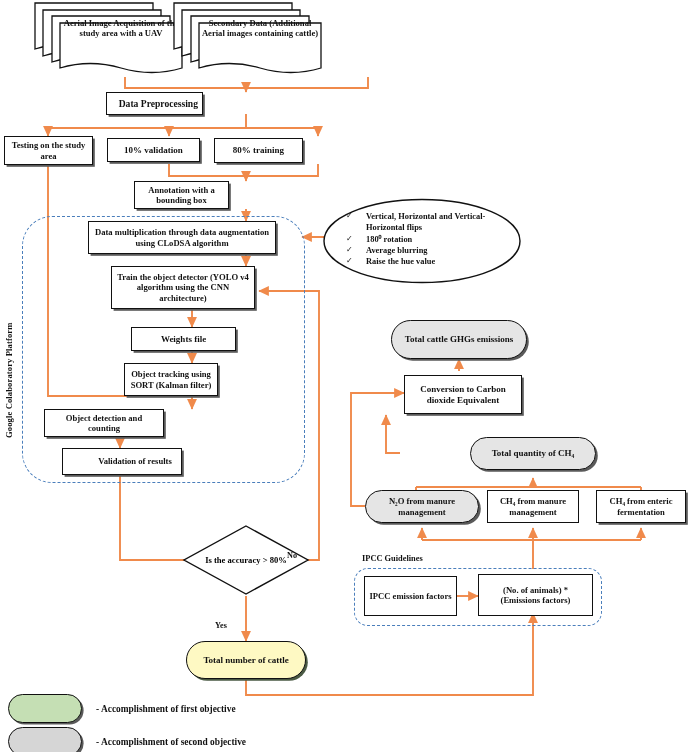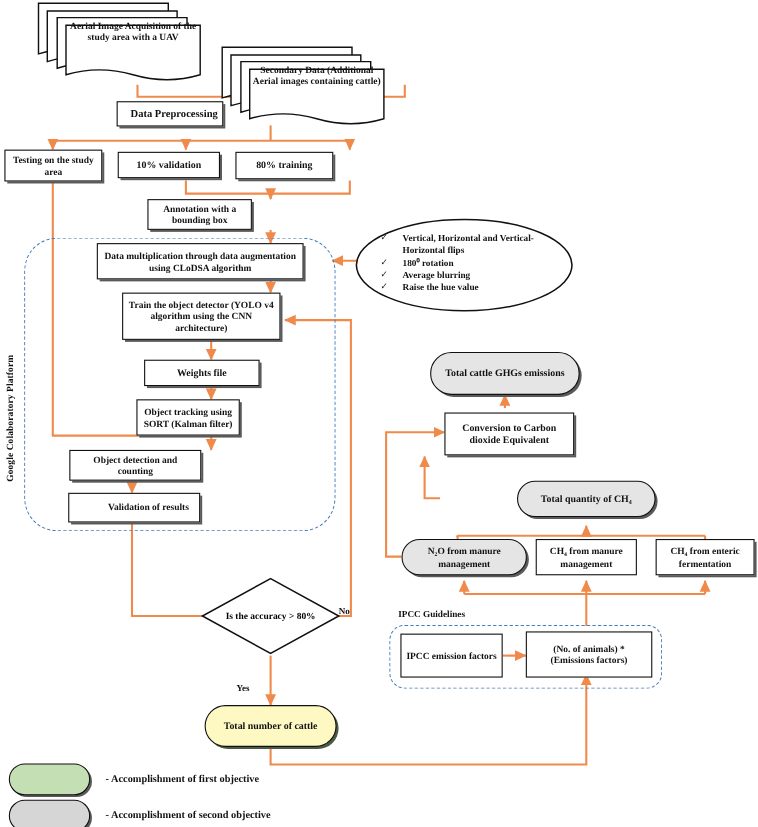--- a/index.html
+++ b/index.html
@@ -139,21 +139,21 @@
         <path d="M10,9 h118 v46 q-29,9 -59,0 q-30,-9 -59,0 z"></path>
         <path d="M19,15 h118 v46 q-29,9 -59,0 q-30,-9 -59,0 z"></path>
         <path d="M27,22 h122 v45 q-30,9 -61,0 q-31,-9 -61,0 z"></path>
       </g>
     </svg>
     <div class="txt fs85" style="left:27px;top:17px;width:122px;height:50px;">
       <span>Aerial Image Acquisition of the study area with a UAV</span>
     </div>
   </div>
 
-  <div class="doc" style="left:200px;top:1px;width:152px;height:76px;margin-top:40px;">
+  <div class="doc" style="left:172px;top:1px;width:152px;height:76px;">
     <svg class="sheet" width="152" height="76" viewBox="0 0 152 76">
       <g fill="#fff" stroke="#111" stroke-width="1.3">
         <path d="M2,2 h118 v46 q-29,9 -59,0 q-30,-9 -59,0 z"></path>
         <path d="M10,9 h118 v46 q-29,9 -59,0 q-30,-9 -59,0 z"></path>
         <path d="M19,15 h118 v46 q-29,9 -59,0 q-30,-9 -59,0 z"></path>
         <path d="M27,22 h122 v45 q-30,9 -61,0 q-31,-9 -61,0 z"></path>
       </g>
     </svg>
     <div class="txt fs85" style="left:27px;top:17px;width:122px;height:50px;">
       <span>Secondary Data (Additional Aerial images containing cattle)</span>
@@ -189,21 +189,21 @@
   </div>
 
   <div class="node rect fs9" style="left:131px;top:327px;width:105px;height:24px;">
     <span>Weights file</span>
   </div>
 
   <div class="node rect fs85" style="left:124px;top:363px;width:94px;height:33px;">
     <span>Object tracking using SORT (Kalman filter)</span>
   </div>
 
-  <div class="node rect fs85" style="left:63px;top:409px;width:120px;height:28px;">
+  <div class="node rect fs85" style="left:44px;top:409px;width:120px;height:28px;">
     <span>Object detection and counting</span>
   </div>
 
   <div class="node rect fs85" style="left:62px;top:448px;width:120px;height:27px;padding-left:26px;">
     <span>Validation of results</span>
   </div>
 
   <div class="ellipse" style="left:322px;top:198px;width:200px;height:86px;">
     <svg class="inner" width="200" height="86" viewBox="0 0 200 86">
       <ellipse cx="100" cy="43" rx="98" ry="41.5" fill="#fff" stroke="#111" stroke-width="1.4"></ellipse>
@@ -217,21 +217,21 @@
   </div>
 
   <div class="diamond" style="left:182px;top:524px;width:128px;height:72px;">
     <svg class="inner" width="128" height="72" viewBox="0 0 128 72" style="position:absolute;left:0;top:0;">
       <polygon points="64,2 126,36 64,70 2,36" fill="#fff" stroke="#111" stroke-width="1.4"></polygon>
     </svg>
     <div class="lbl fs85">
       <span>Is the accuracy &gt; 80%</span>
     </div>
   </div>
-  <div class="edge-lbl" style="left:308px;top:551px;">No</div>
+  <div class="edge-lbl" style="left:287px;top:551px;">No</div>
   <div class="edge-lbl" style="left:215px;top:621px;">Yes</div>
 
   <div class="node pill green fs9" style="left:186px;top:641px;width:120px;height:38px;">
     <span>Total number of cattle</span>
   </div>
 
   <div class="node pill grey fs9" style="left:391px;top:320px;width:136px;height:39px;">
     <span>Total cattle GHGs emissions</span>
   </div>
 

